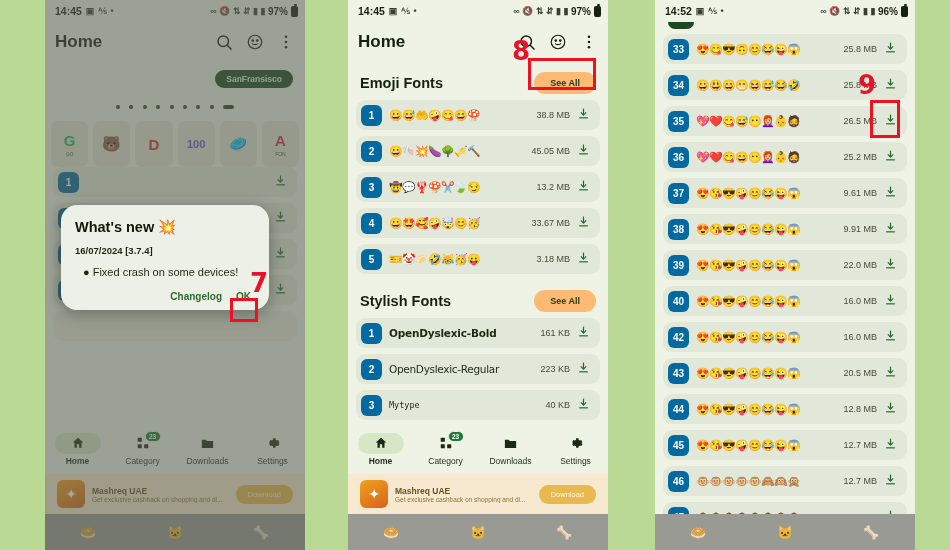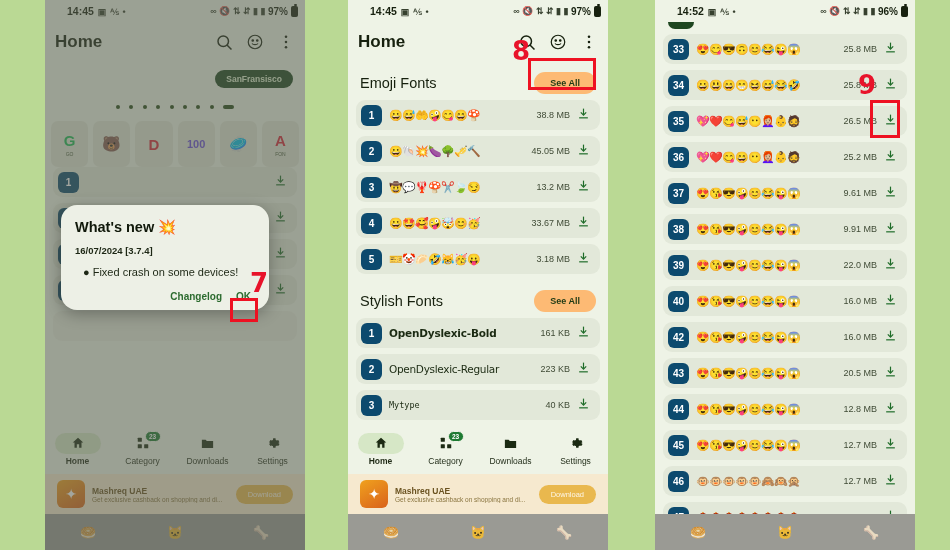--- a/index.html
+++ b/index.html
@@ -24,21 +24,21 @@
   }
 
   
   .statusbar {
     height: 22px; display: flex; align-items: center;
     justify-content: space-between;
     padding: 0 7px 0 10px;
     font-size: 10.5px; font-weight: bold; color: #17210f;
     background: #eef3e6;
   }
-  .sb-left { display: flex; align-items: flex-end; gap: 4px; margin-left: 12px; }
+  .sb-left { display: flex; align-items: center; gap: 4px; }
   .sb-right { display: flex; align-items: center; gap: 3px; font-size: 10px; }
   .sb-ico { font-size: 9px; opacity: .85; letter-spacing: -.5px; }
   .batt {
     display:inline-block; width: 7px; height: 11px;
     border: 1.3px solid #17210f; border-radius: 1.5px; position: relative;
     background: #17210f;
   }
   .batt:after { content:''; position:absolute; top:-3px; left:1.5px; width:3px; height:2px; background:#17210f; border-radius:1px;}
 
   
@@ -69,34 +69,34 @@
     flex: 1 0 0; height: 46px; background: #dfe5d6; border-radius: 7px;
     display: flex; flex-direction: column; align-items: center; justify-content: center;
     font-size: 15px; overflow: hidden;
   }
   .tile .lbl { font-size: 5px; color: #4c5a3c; margin-top: 2px; }
 
   .sect-head {
     display: flex; align-items: center; justify-content: space-between;
     padding: 10px 12px 6px;
   }
-  .sect-title { font-size: 14.5px; font-weight: normal; color: #16200e; }
+  .sect-title { font-size: 14.5px; font-weight: bold; color: #16200e; }
   .see-all {
     background: #fdba74; color: #1f3a14; font-size: 9px; font-weight: bold;
     padding: 6px 16px; border-radius: 13px;
   }
 
   .list { padding: 0 8px; }
   .row {
     display: flex; align-items: center; gap: 7px;
     background: #e2e8d9; border-radius: 9px;
     height: 30px; margin-bottom: 6px; padding: 0 9px 0 5px;
   }
   .num {
-    flex: 0 0 21px; height: 21px; border-radius: 6px; background: #0c4a6e;
+    flex: 0 0 21px; height: 21px; border-radius: 6px; background: #0369a1;
     color: #fff; font-size: 10px; font-weight: bold;
     display: flex; align-items: center; justify-content: center;
   }
   .rname { flex: 1; font-size: 10px; color: #1b2a12; white-space: nowrap; overflow: hidden; }
   .rname.emoji { font-size: 11px; letter-spacing: -.6px; }
   .rname.dys { font-family: "DejaVu Sans", sans-serif; font-weight: bold; font-size: 10.5px; letter-spacing: -.2px;}
   .rname.dysr { font-family: "DejaVu Sans", sans-serif; font-size: 10.5px; letter-spacing: -.3px;}
   .rname.mono { font-family: "DejaVu Sans Mono", monospace; font-size: 8.5px; }
   .rname.f1 { font-style: italic; color: #7b9ec4; font-family: "DejaVu Serif", serif; font-size: 10px;}
   .rname.f2 { color: #2a2a6e; font-weight: bold; font-size: 8.5px; font-family: "DejaVu Serif", serif;}

